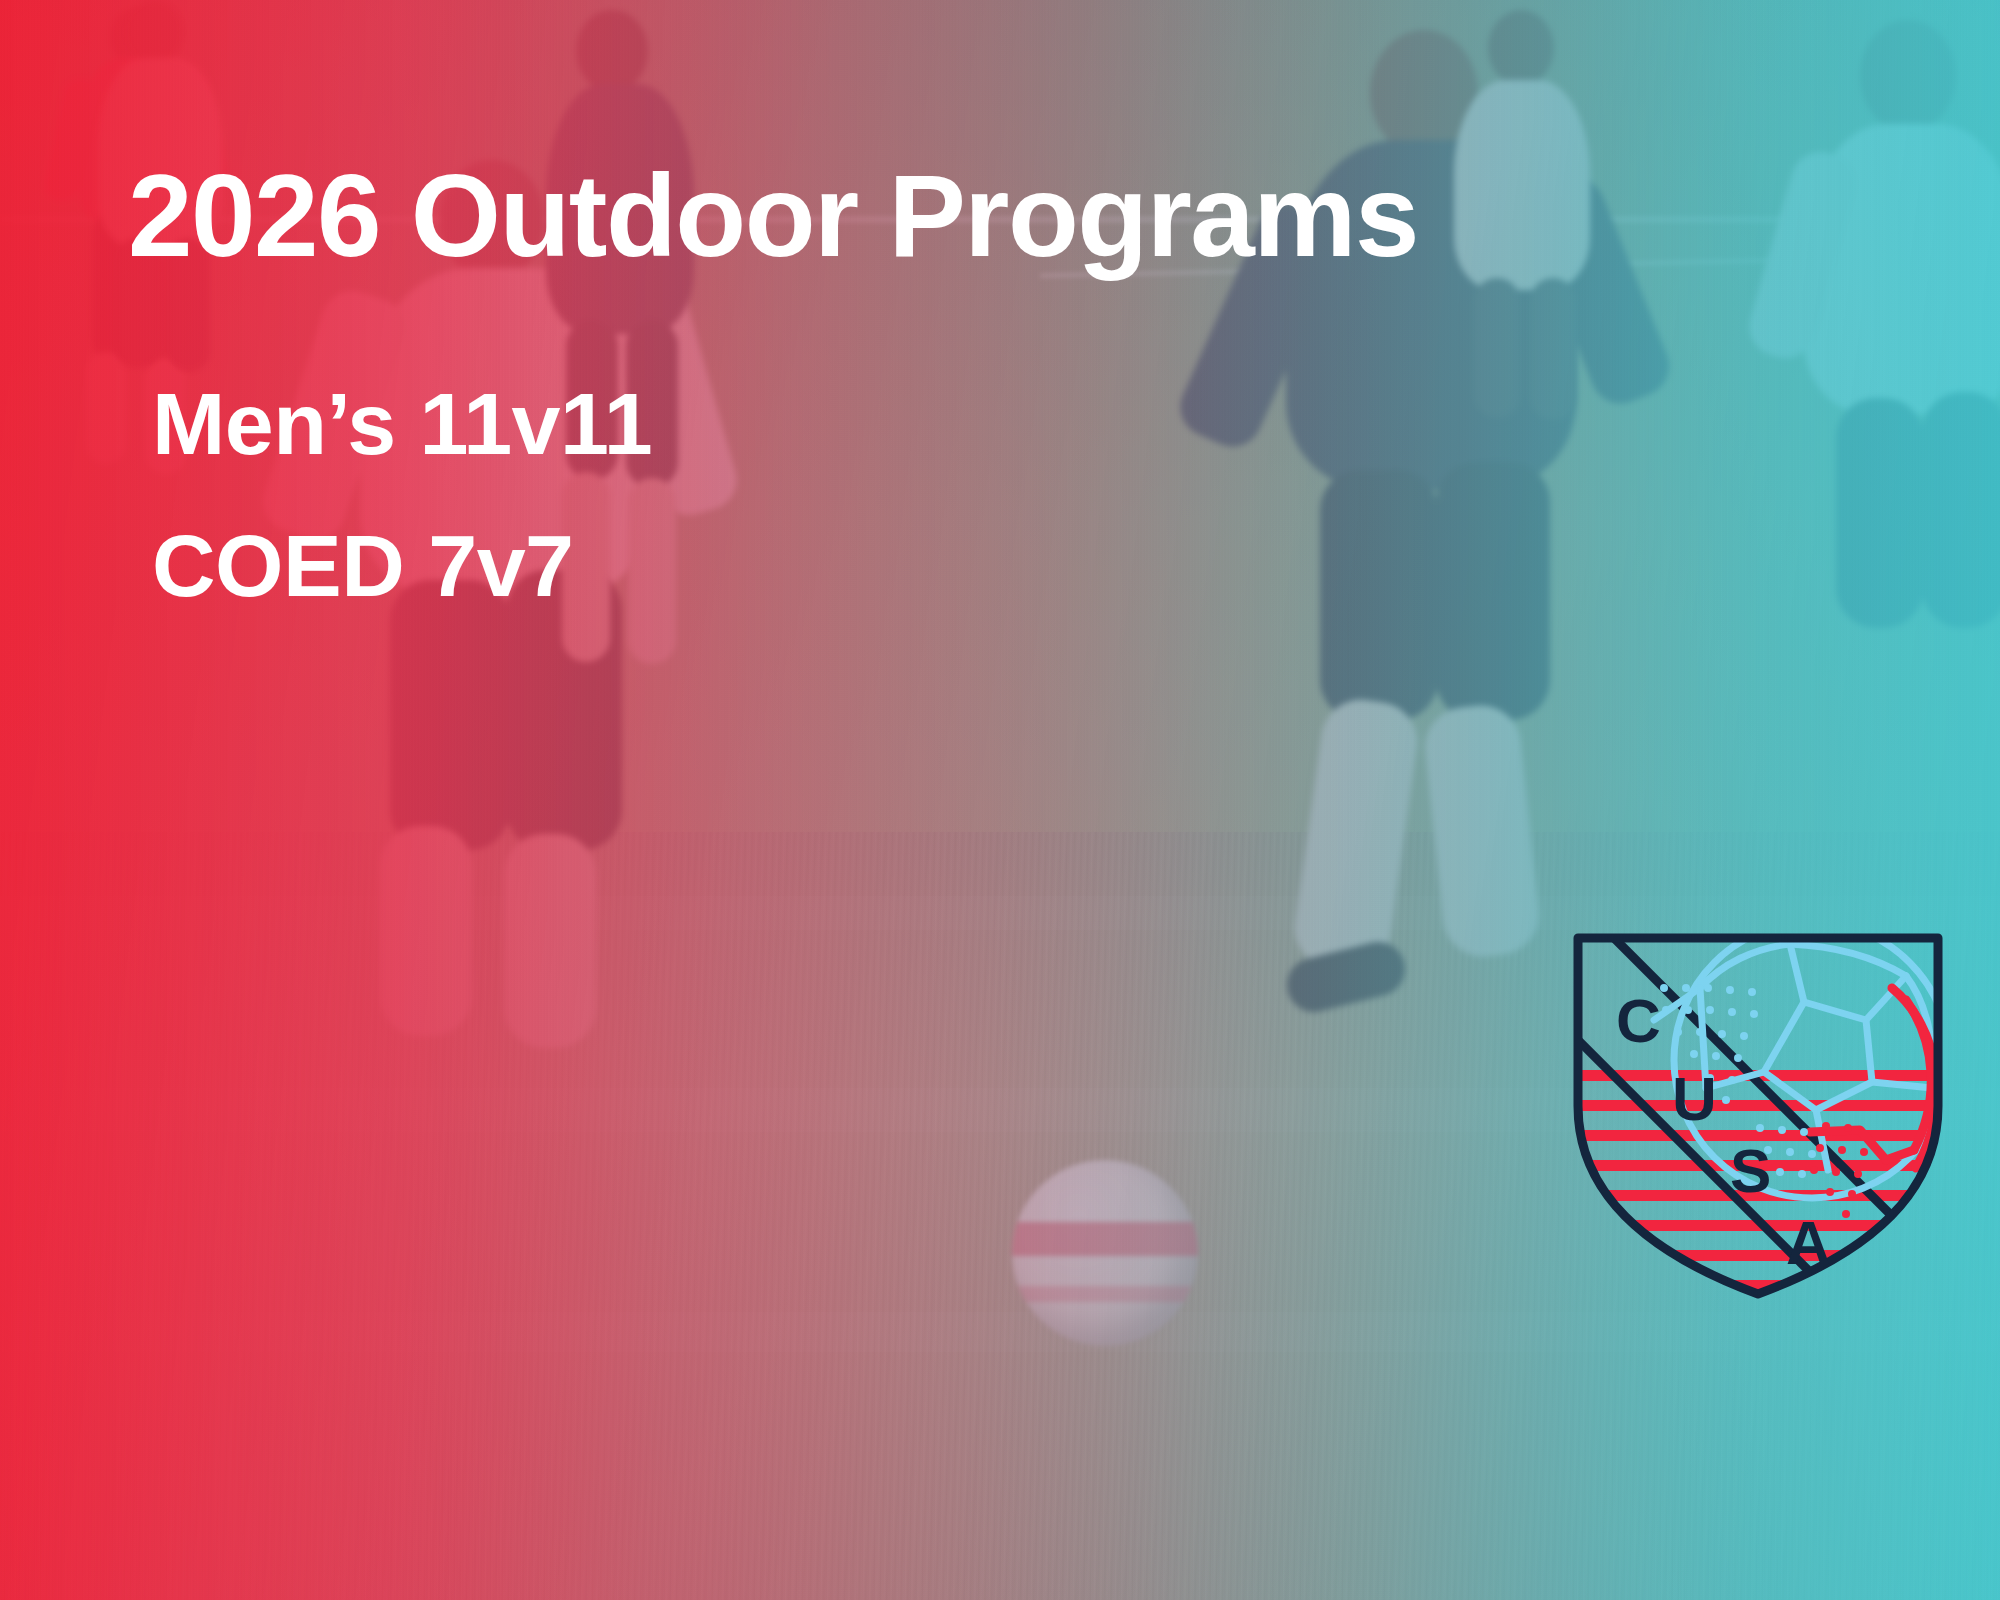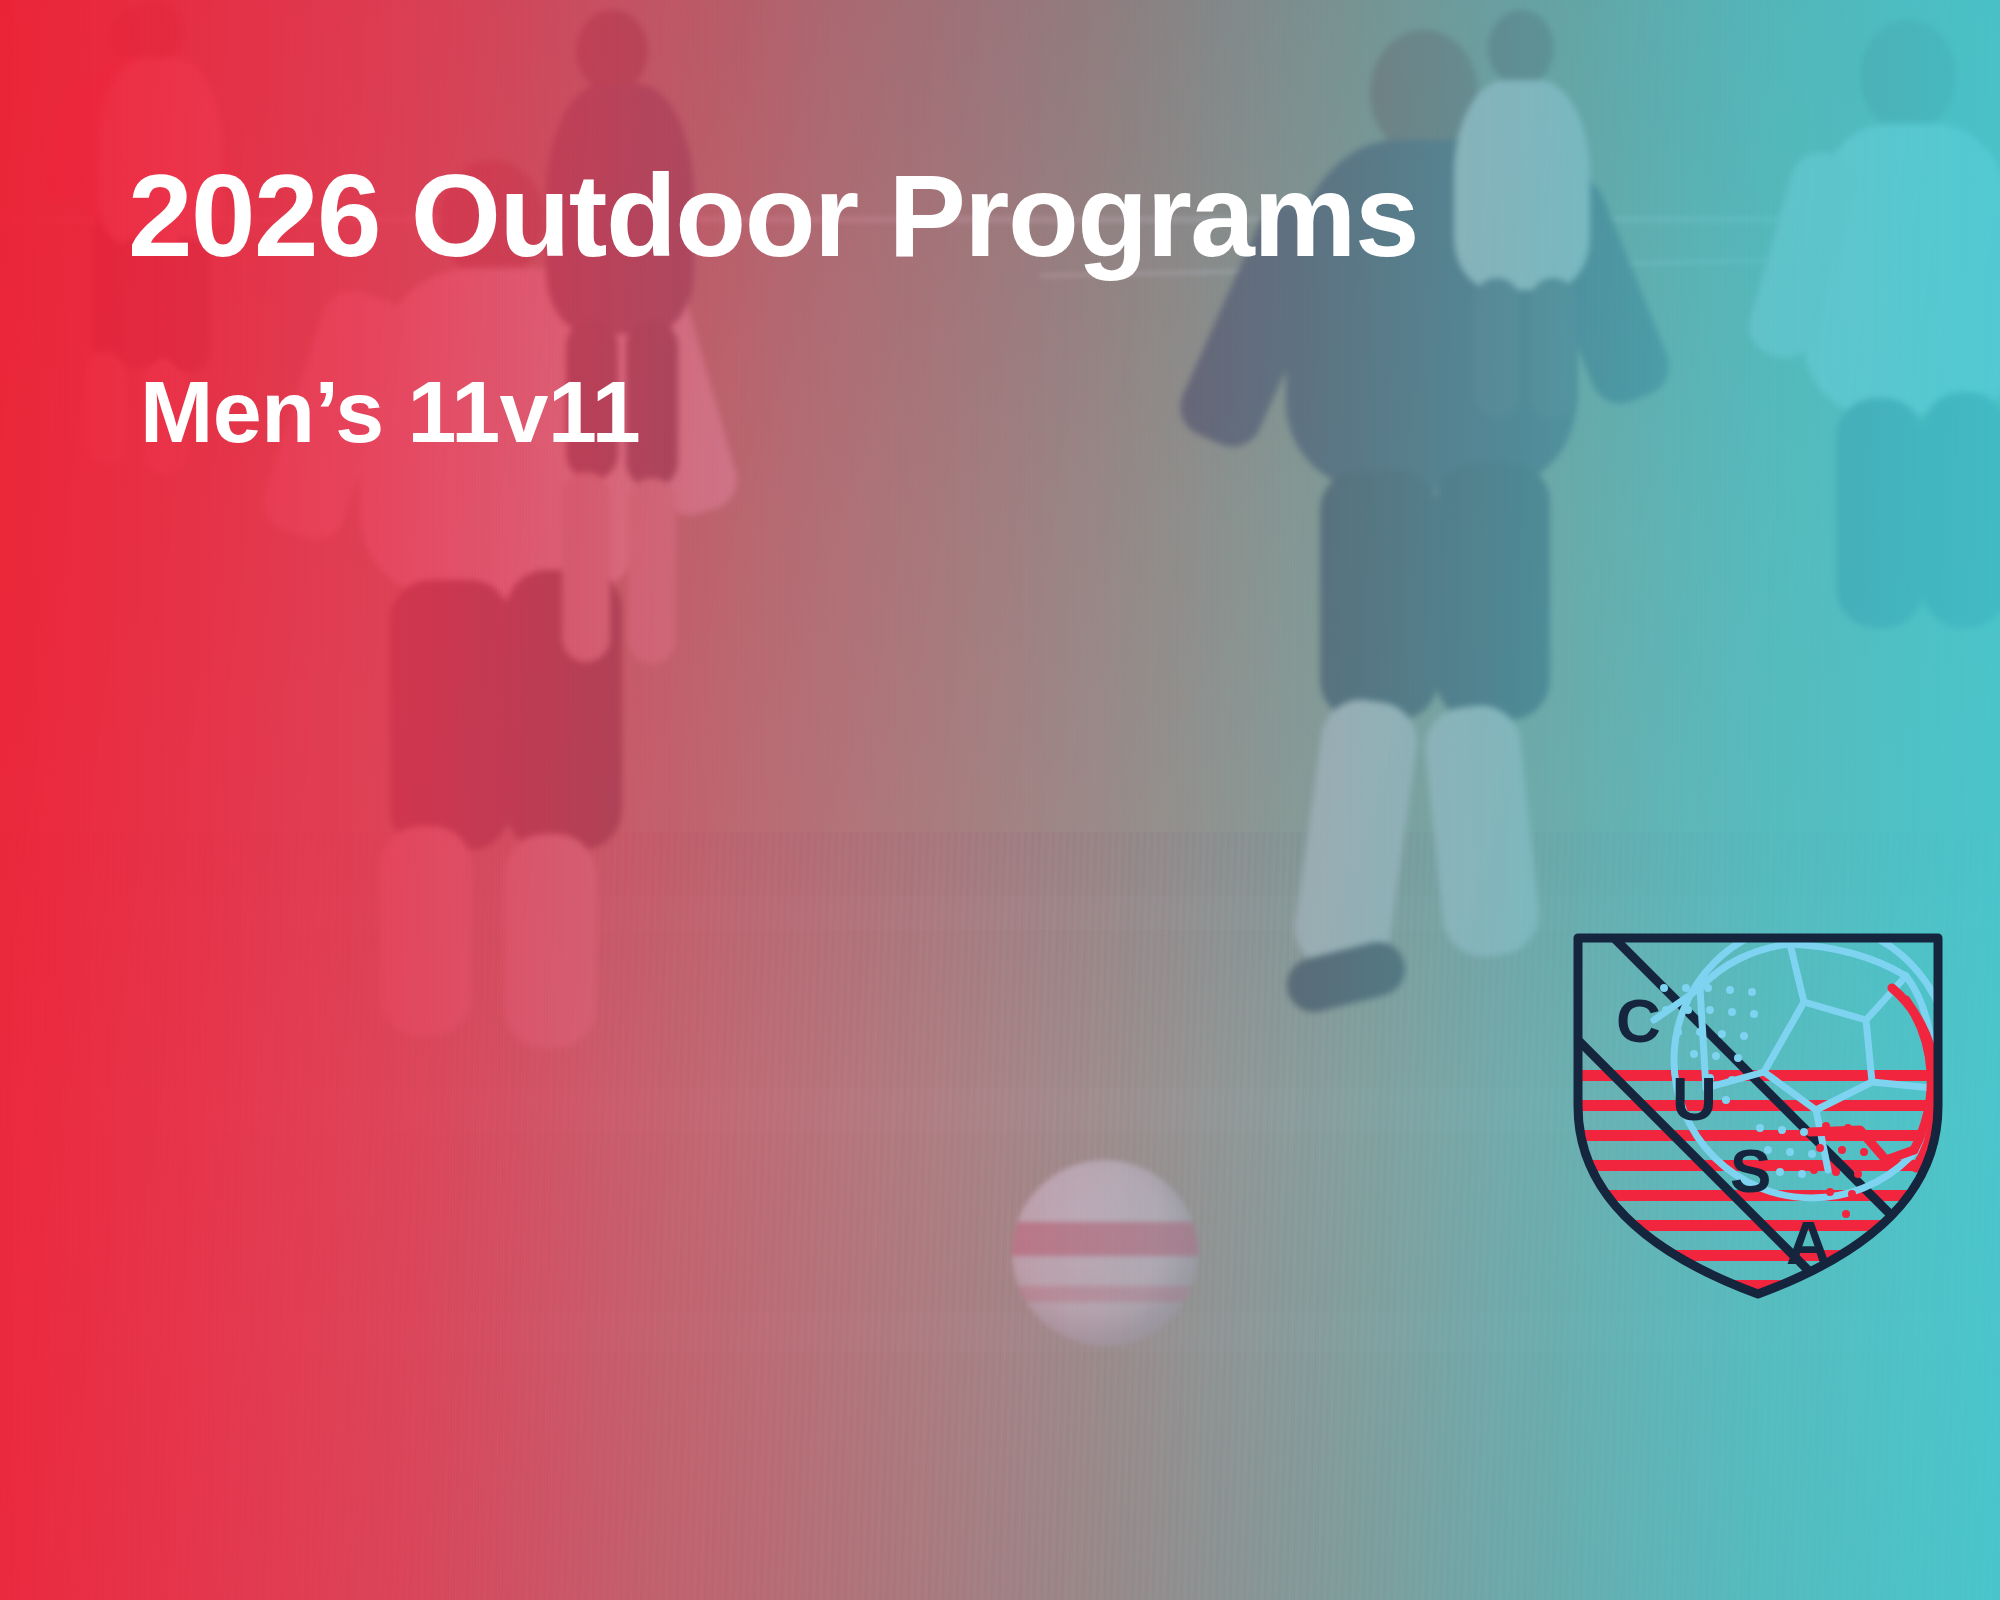--- a/index.html
+++ b/index.html
@@ -128,21 +128,21 @@
     font-size: 116px;
     font-weight: 700;
     letter-spacing: -1.5px;
     line-height: 1.05;
     white-space: nowrap;
   }
   .program-list {
     position: absolute;
     left: 140px;
     top: 368px;
-    margin: 0;
+    margin: 12px;
     padding: 0;
     list-style: none;
   }
   .program-item {
     color: #ffffff;
     font-size: 88px;
     font-weight: 700;
     line-height: 1.0;
     letter-spacing: -0.5px;
     margin: 0 0 54px 0;
@@ -250,20 +250,21 @@
   <div class="overlay-a"></div>
   <div class="overlay-b"></div>
   <div class="grain"></div>
 
   <div class="content">
 
     <h1 class="poster-title">2026 Outdoor Programs</h1>
 
     <ul class="program-list">
       <li class="program-item">Men’s 11v11</li>
+      <li class="program-item">COED 7v7</li>
     </ul>
 
     <div class="logo">
       <svg viewBox="0 0 408 416" xmlns="http://www.w3.org/2000/svg">
         <defs>
           <clipPath id="shieldClip">
             <path d="M24 46 H384 V214 C384 300 318 360 204 402 C90 360 24 300 24 214 Z"></path>
           </clipPath>
           <clipPath id="lowerLeftClip">
             <path d="M24 46 H384 V214 C384 300 318 360 204 402 C90 360 24 300 24 214 Z"></path>

